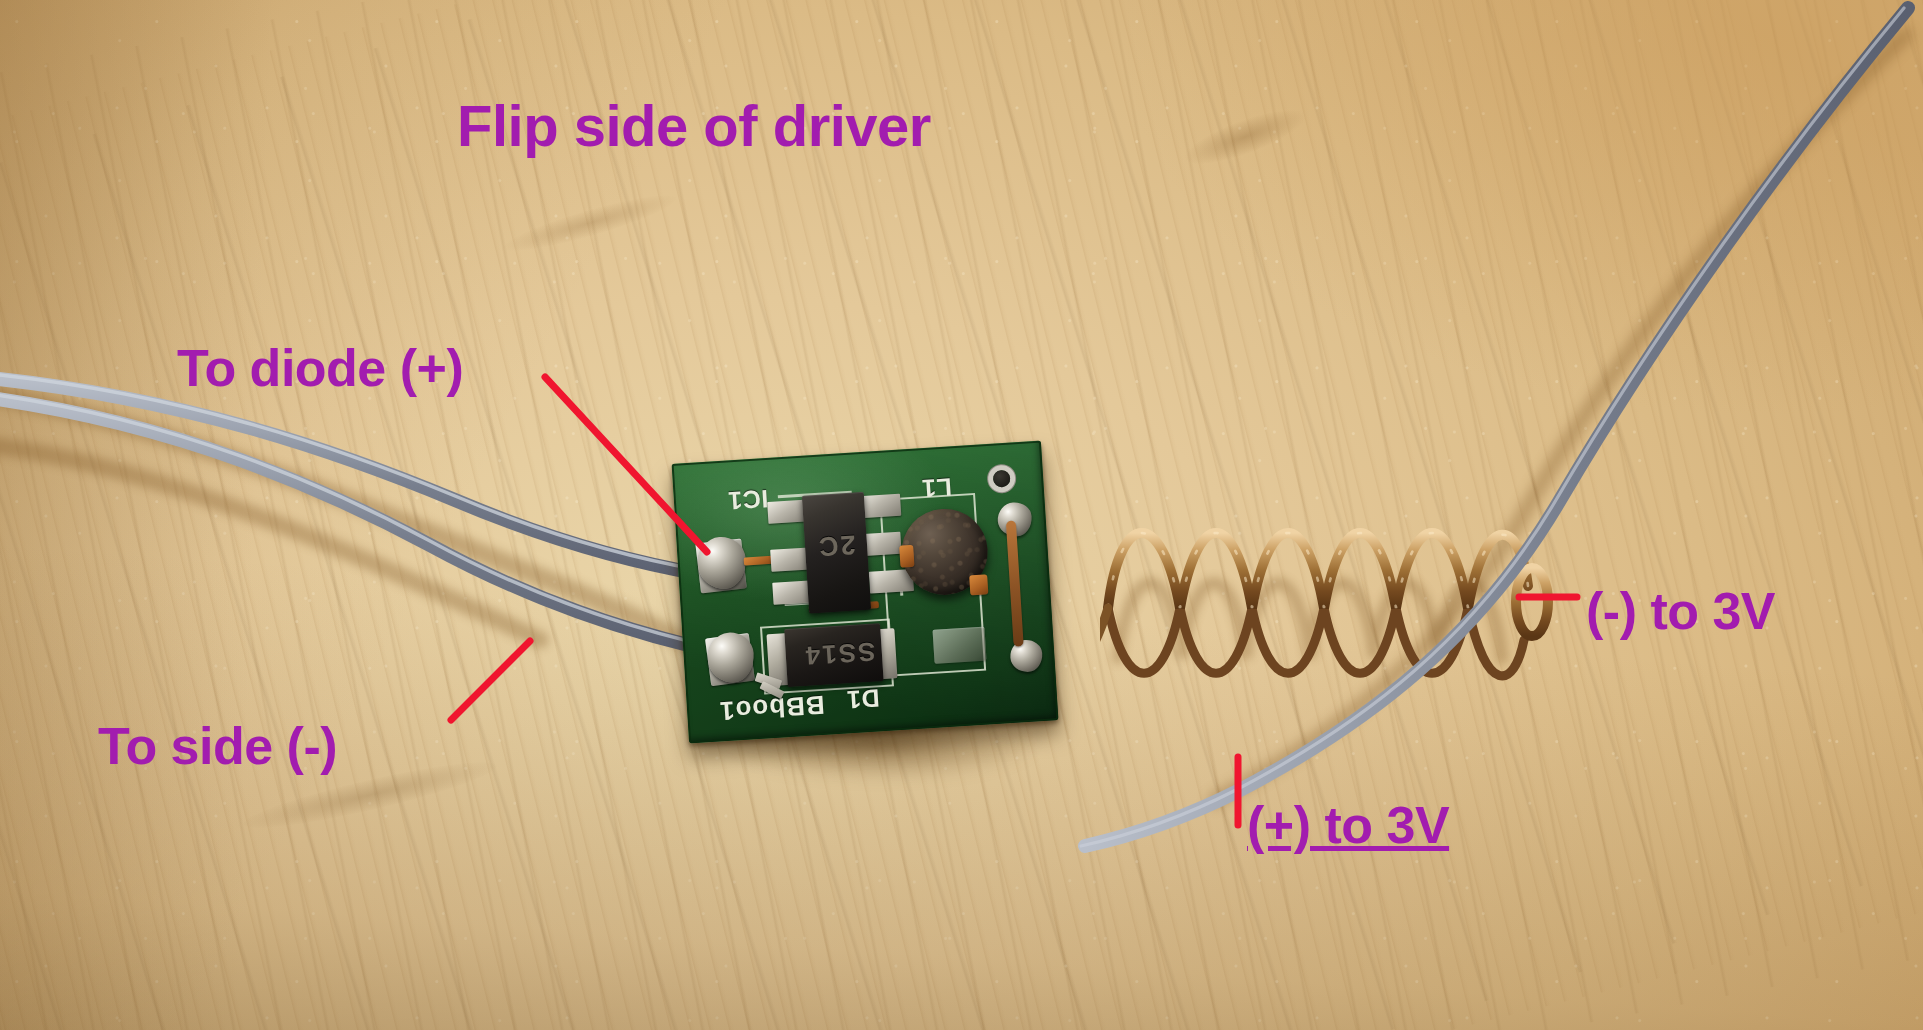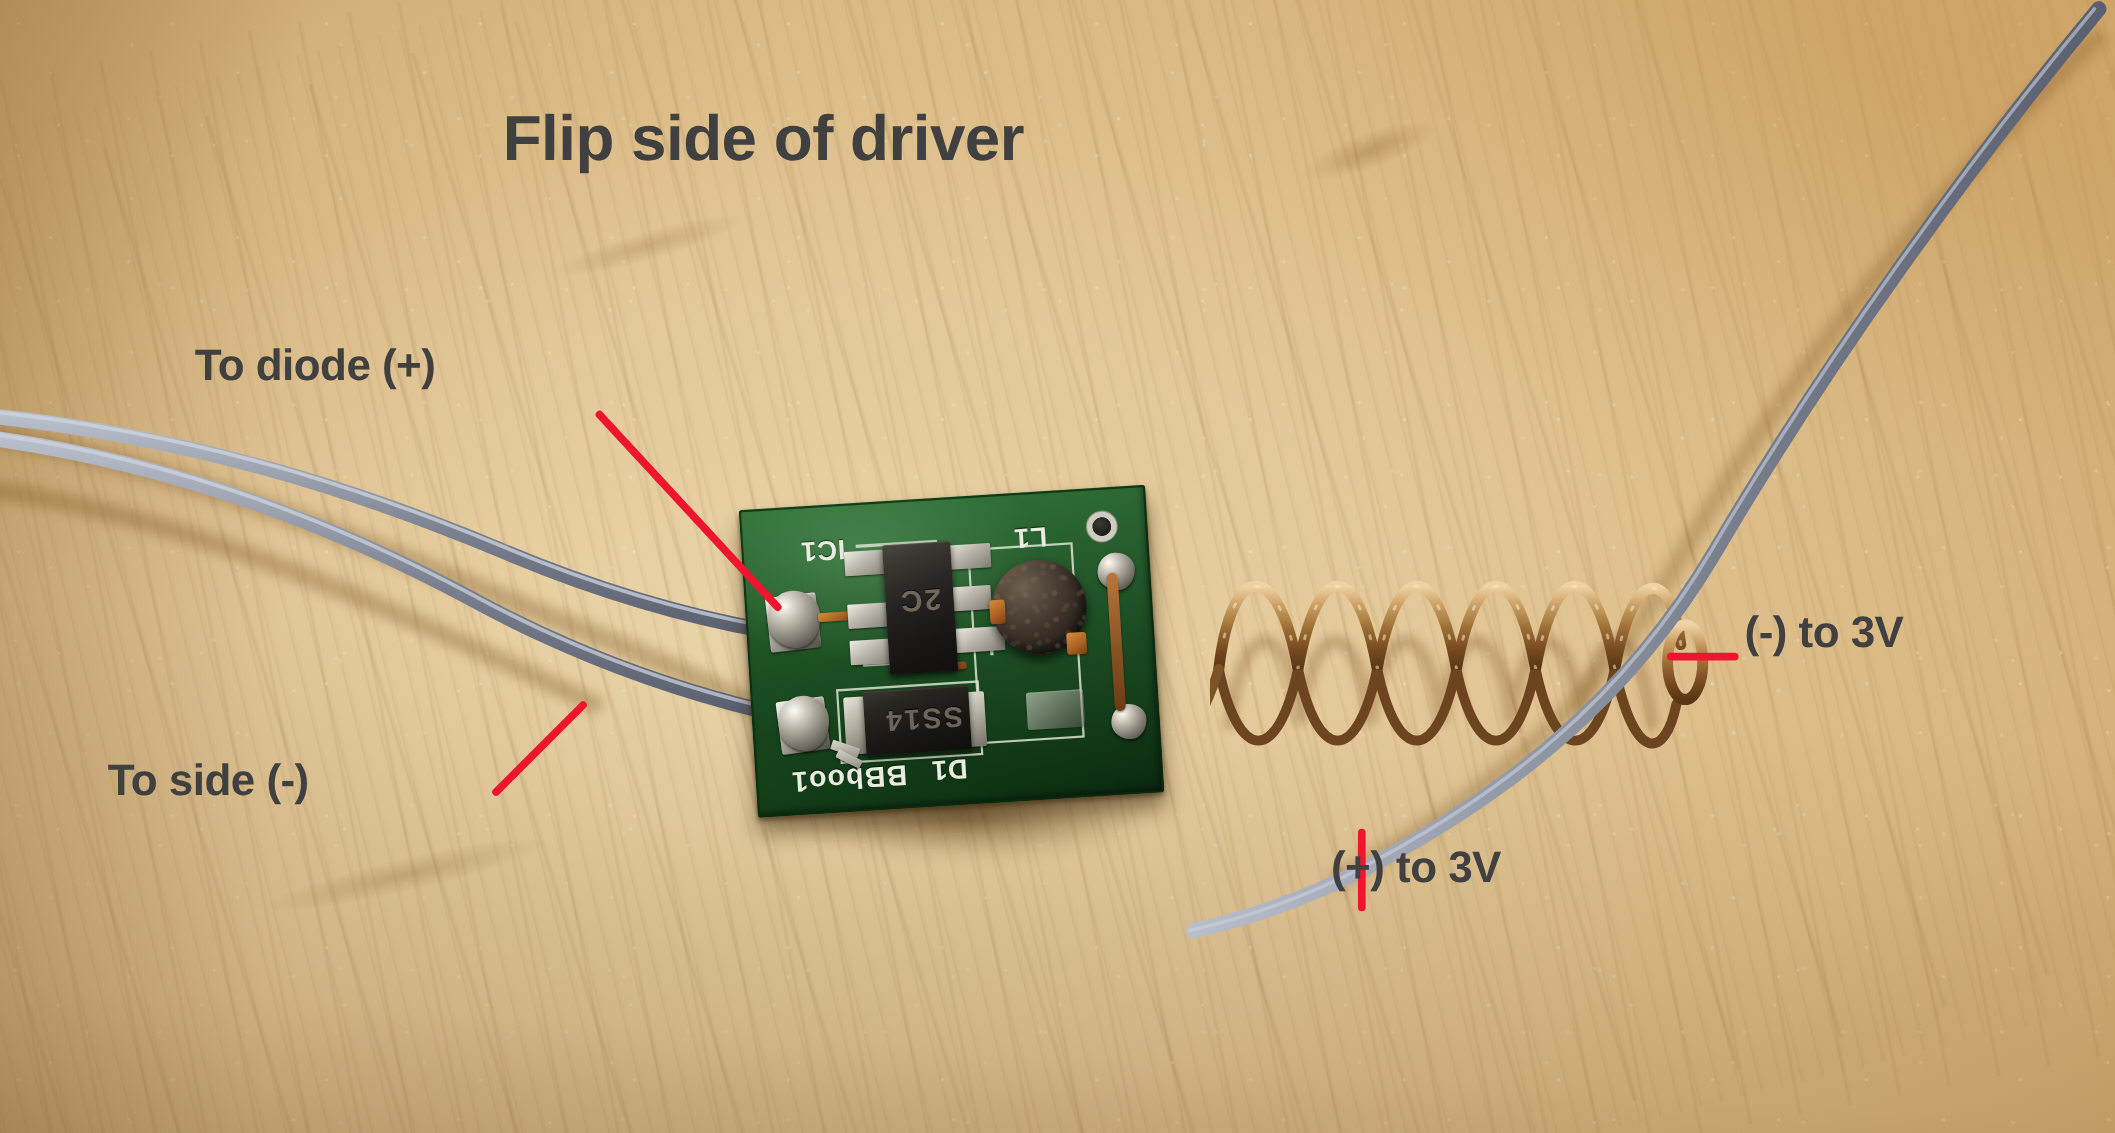--- a/index.html
+++ b/index.html
@@ -238,28 +238,28 @@
     background:radial-gradient(ellipse 220px 52px at 50% 50%, rgba(86,56,18,.55), rgba(86,56,18,0) 74%);
     filter:blur(7px);
   }
 
   
   #spring{position:absolute;left:1100px;top:490px;width:500px;height:240px;}
 
   
   .anno{
     position:absolute;
-    color:#404040;
+    color:#a21caf;
     font-family:"Liberation Sans",sans-serif;
     font-weight:700;
     white-space:nowrap;
     user-select:none;
   }
   .anno.title{font-size:58px;letter-spacing:-.5px;}
-  .anno.lbl{font-size:40px;letter-spacing:-.5px;}
+  .anno.lbl{font-size:52px;letter-spacing:-.5px;margin-top:28px;}
 </style>
 </head>
 <body>
 
 <div id="stage">
 
   <div class="wood-base"></div>
   <div class="grain-a"></div>
   <div class="grain-b"></div>
   <div class="grain-c"></div>
@@ -418,15 +418,15 @@
   </svg>
 
   <div class="anno title" style="left:457px;top:92px;">Flip side of driver</div>
 
   <div class="anno lbl" style="left:177px;top:310px;">To diode (+)</div>
 
   <div class="anno lbl" style="left:98px;top:688px;">To side (-)</div>
 
   <div class="anno lbl" style="left:1586px;top:553px;">(-) to 3V</div>
 
-  <div class="anno lbl" style="left:1210px;top:767px;">(+) to 3V</div>
+  <div class="anno lbl" style="left:1247px;top:767px;text-decoration:underline;">(+) to 3V</div>
 
 </div>
 
 </body></html>

